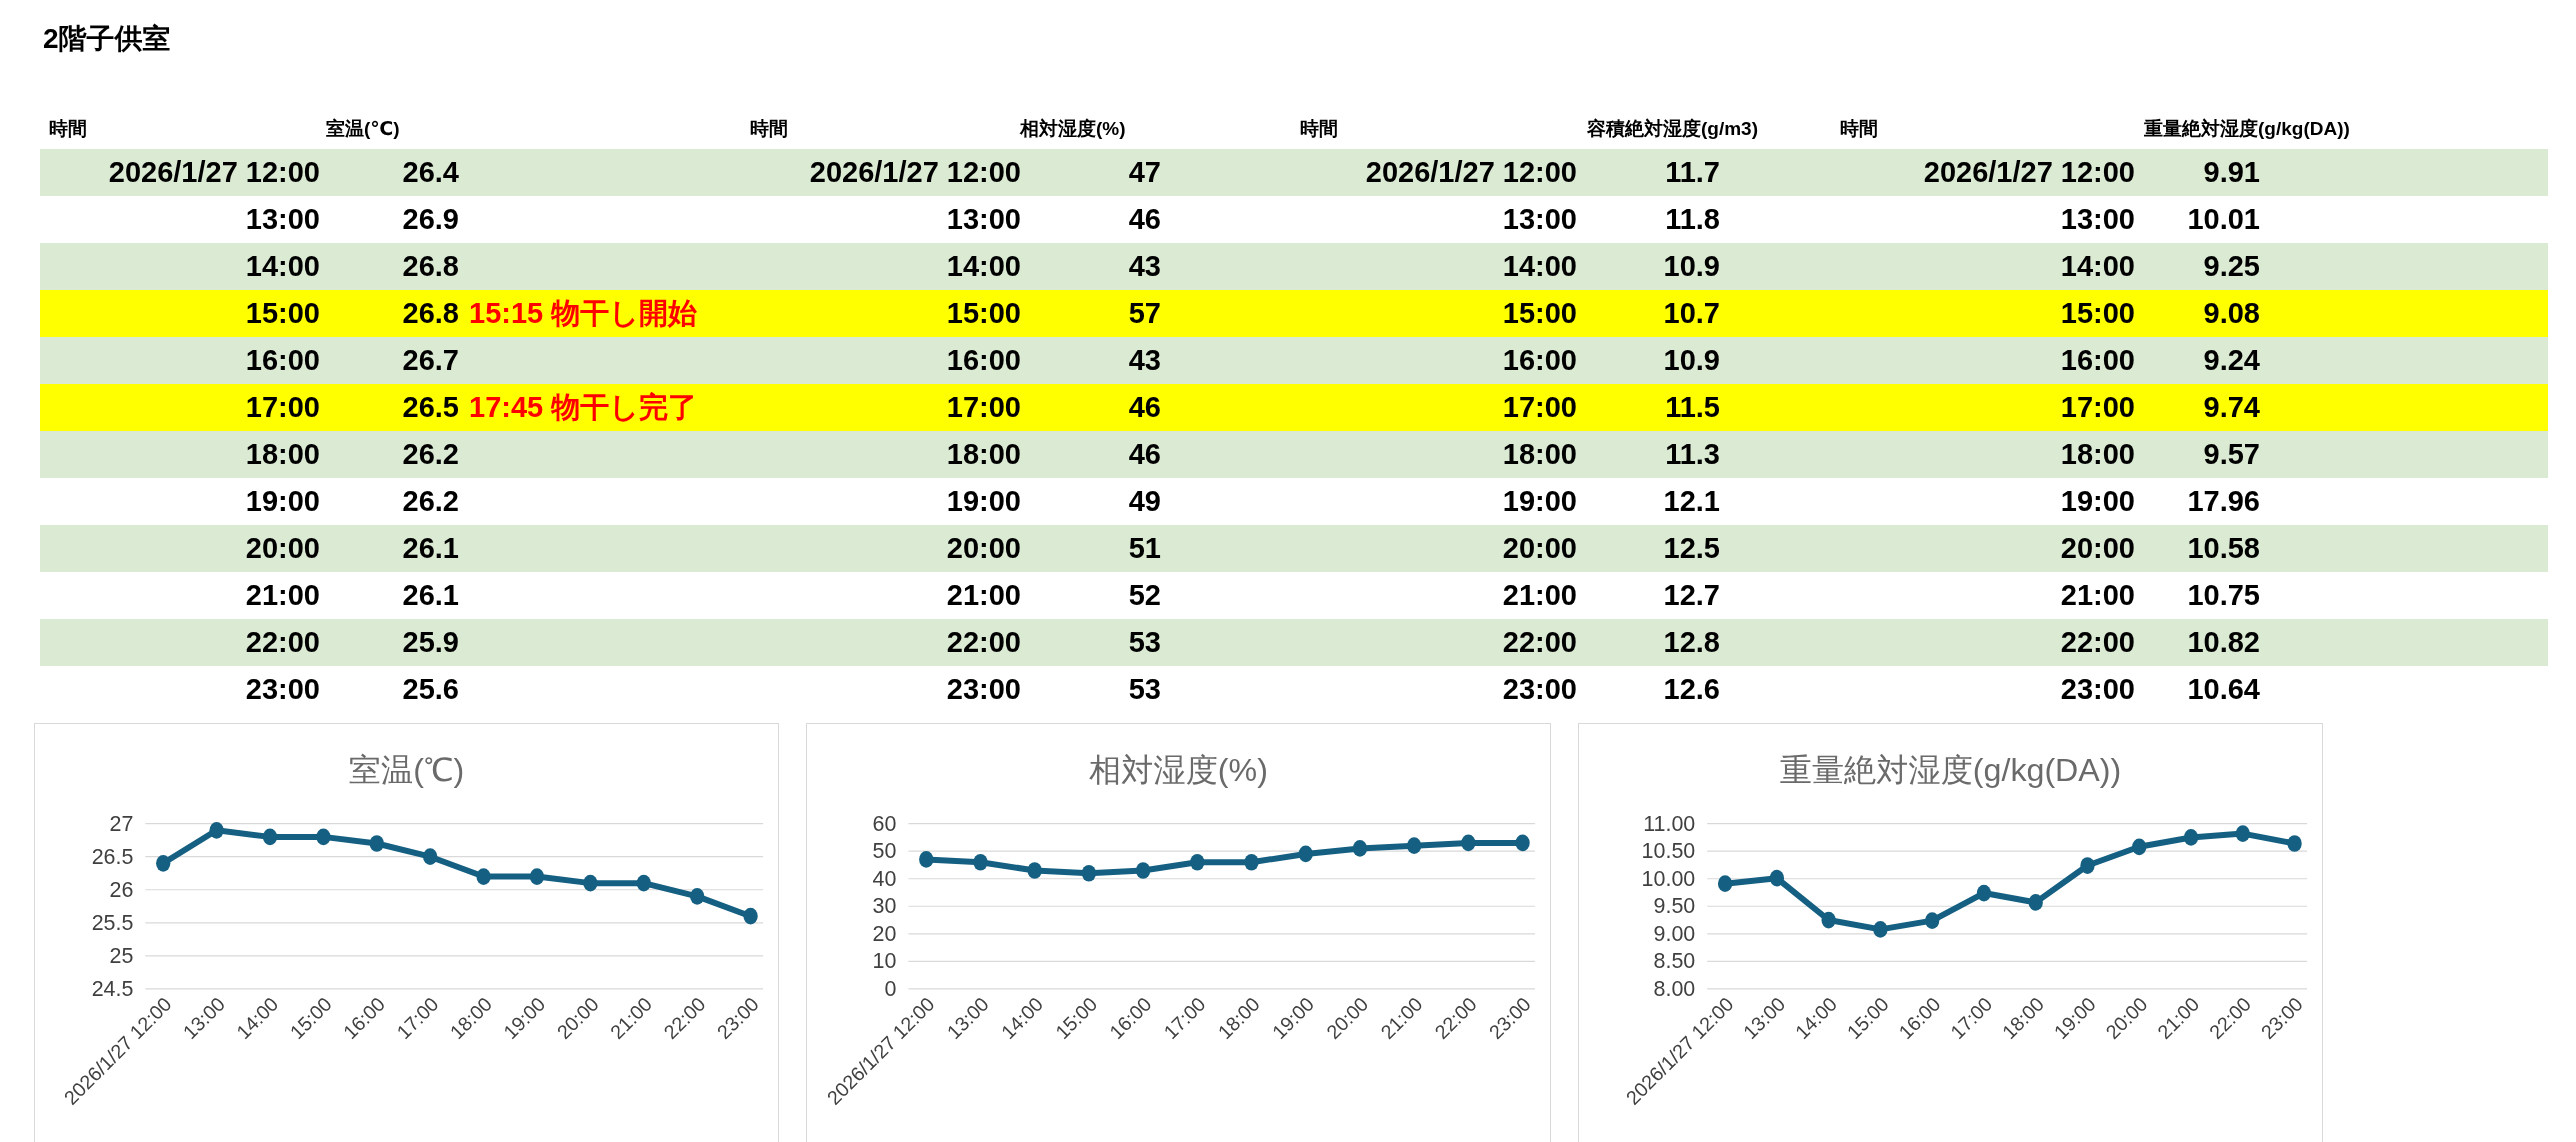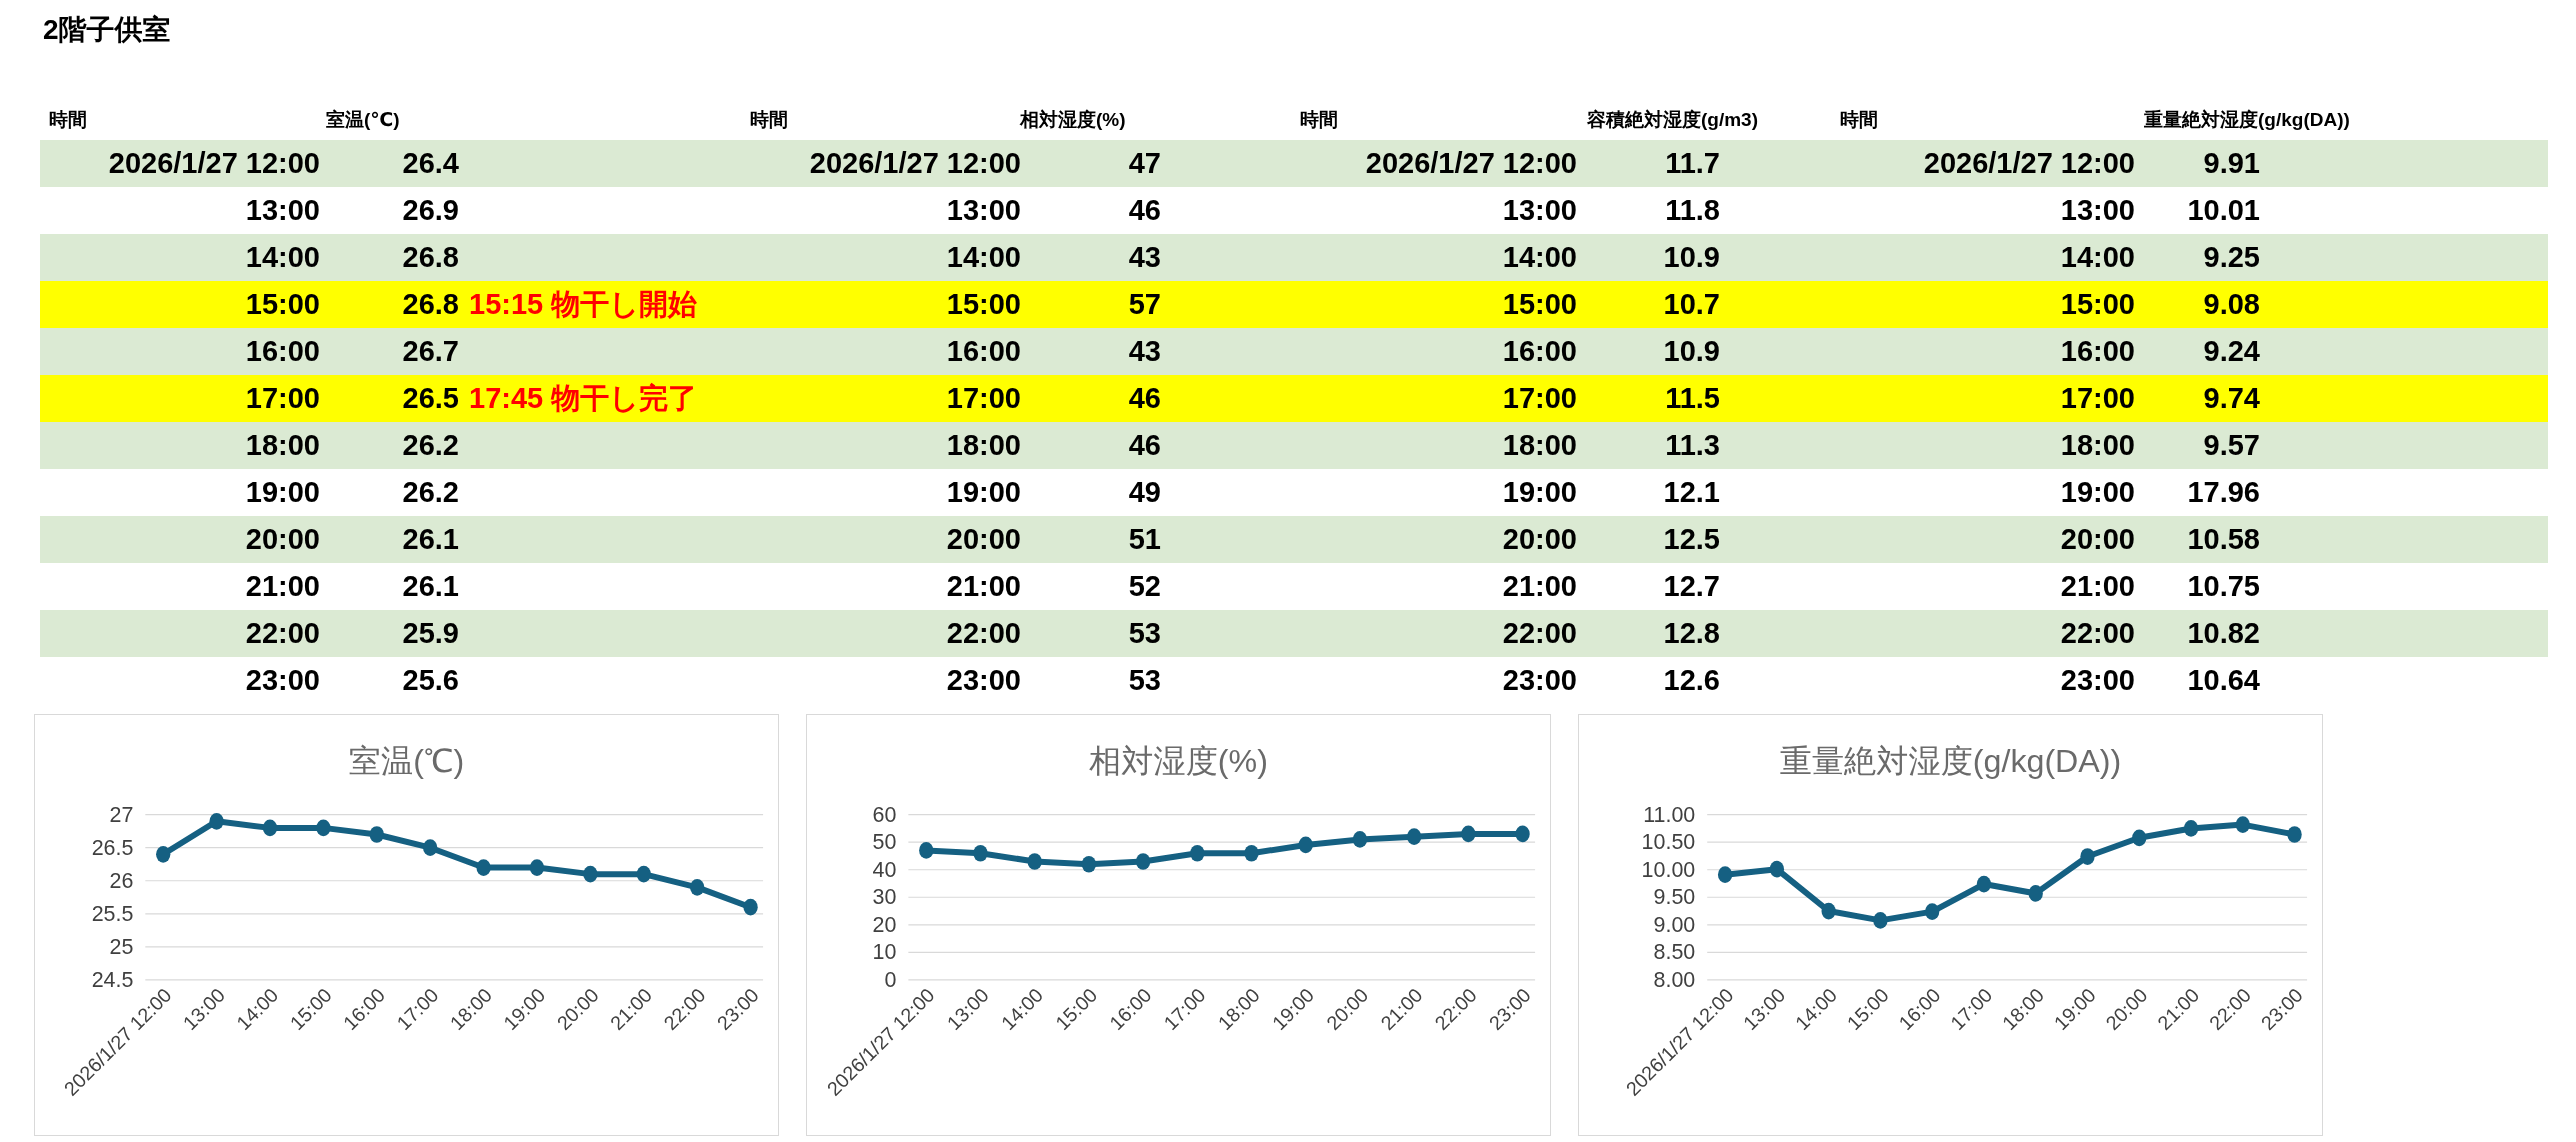--- a/index.html
+++ b/index.html
@@ -1,21 +1,21 @@
 <!DOCTYPE html>
 <html style="--row-green: #DBEAD3; --row-yellow: #FFFF00; --note-red: #FF0000; --grid-gray: #D9D9D9;font-size:9.5px"><head>
 <meta charset="utf-8">
 <style>
   html,body{margin:0;padding:0;background:#ffffff;}
   body{
     width:2576px;height:1143px;position:relative;overflow:hidden;
     font-family:"Liberation Sans","DejaVu Sans",sans-serif;
     -webkit-font-smoothing:antialiased;
   }
-  #sheet{position:absolute;left:0;top:0;width:2576px;height:1127px;}
+  #sheet{position:absolute;left:0;top:9px;width:2576px;height:1127px;}
   .page-title{
     position:absolute;left:43px;top:10.7px;font-size:28px;font-weight:700;color:#000;
     white-space:nowrap;
   }
   
   .hdr{
     position:absolute;top:100px;height:39px;line-height:39px;
     font-size:19px;font-weight:700;color:#000;white-space:nowrap;
   }
   

